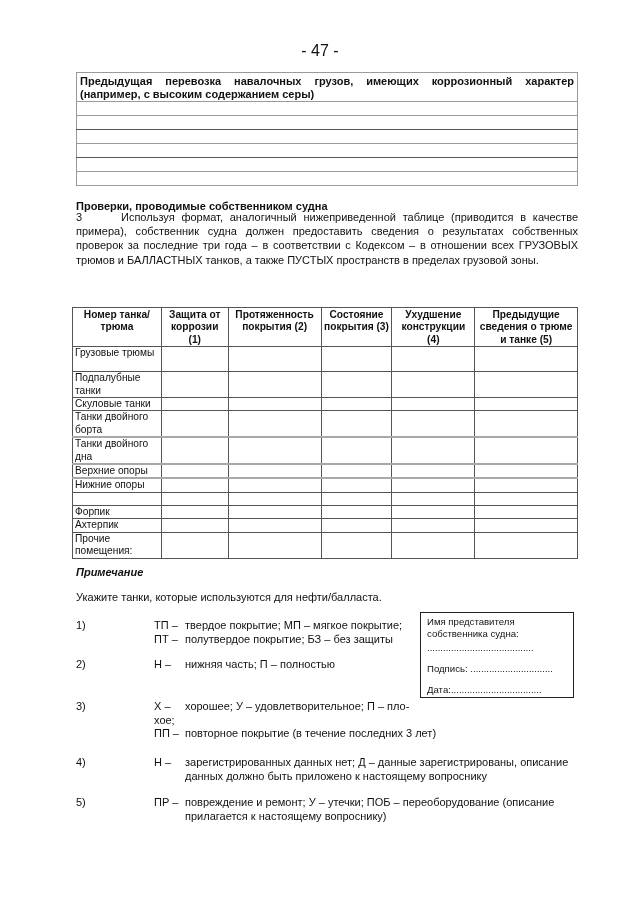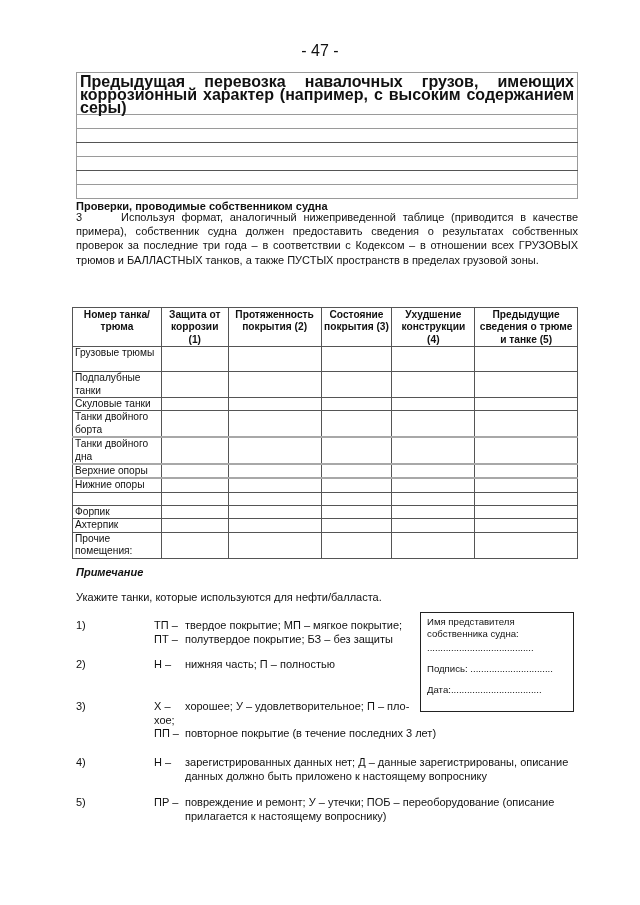--- a/index.html
+++ b/index.html
@@ -5,21 +5,21 @@
   * { box-sizing: border-box; margin: 0; padding: 0; }
   html, body { width: 640px; height: 905px; background: #ffffff; }
   body { position: relative; font-family: "Liberation Sans", sans-serif; color: #111; font-size: 10.4px; line-height: 13px; overflow: hidden; }
   .abs { position: absolute; }
 
   #page-number { left: 0; width: 640px; top: 44px; text-align: center; font-size: 16px; }
 
   
   #prev-cargo-table { left: 76px; top: 72px; width: 502px; border: 1px solid #9a9a9a; border-collapse: collapse; }
   #prev-cargo-table td { border-top: 1px solid #555; border-left: none; border-right: none; height: 14px; padding: 0 3px; }
-  #prev-cargo-table tr:first-child td { border-top: none; height: 29px; font-weight: bold; font-size: 16px; line-height: 13px; padding: 2px 3px 0 3px; vertical-align: top; text-align: justify; text-align-last: left; }
+  #prev-cargo-table tr:first-child td { border-top: none; height: 29px; font-weight: bold; font-size: 11px; line-height: 13px; padding: 2px 3px 0 3px; vertical-align: top; text-align: justify; text-align-last: left; }
   #prev-cargo-table tr:nth-child(2) td { border-top: 1px solid #9a9a9a; }
   #prev-cargo-table tr:nth-child(odd):not(:first-child) td { border-top: 1px solid #9a9a9a; }
 
   #section-heading { left: 76px; top: 200px; font-weight: bold; font-size: 11px; }
 
   #para-3 { left: 76px; top: 210px; width: 502px; font-size: 11px; line-height: 14.2px; text-align: justify; }
   #para-3 .num { display: inline-block; width: 45px; }
 
   
   #inspection-table { left: 72px; top: 307px; width: 506px; border-collapse: collapse; border: 1px solid #0ea5e9; }
@@ -33,21 +33,21 @@
   #note-heading { left: 76px; top: 566px; font-weight: bold; font-style: italic; font-size: 11px; }
   #note-intro { left: 76px; top: 591px; font-size: 11px; }
 
   .note { position: absolute; left: 76px; font-size: 11px; line-height: 13.5px; }
   .note .n { position: absolute; left: 0; top: 0; }
   .note .body { position: absolute; left: 42px; top: 0; margin-left: 36px; }
   .note .line { white-space: nowrap; }
   .note .code { display: inline-block; width: 31px; }
   .note .indent { padding-left: 31px; }
 
-  #signature-box { left: 420px; top: 612px; width: 154px; height: 100px; border: 1.5px solid #222; padding: 3px 6px; font-size: 9.6px; line-height: 12px; }
+  #signature-box { left: 420px; top: 612px; width: 154px; height: 86px; border: 1.5px solid #222; padding: 3px 6px; font-size: 9.6px; line-height: 12px; }
   #signature-box .row { white-space: nowrap; overflow: hidden; }
 </style>
 </head>
 <body>
 
 <div id="page-number" class="abs">- 47 -</div>
 
 <table id="prev-cargo-table" class="abs">
   <tbody>
       <tr>

